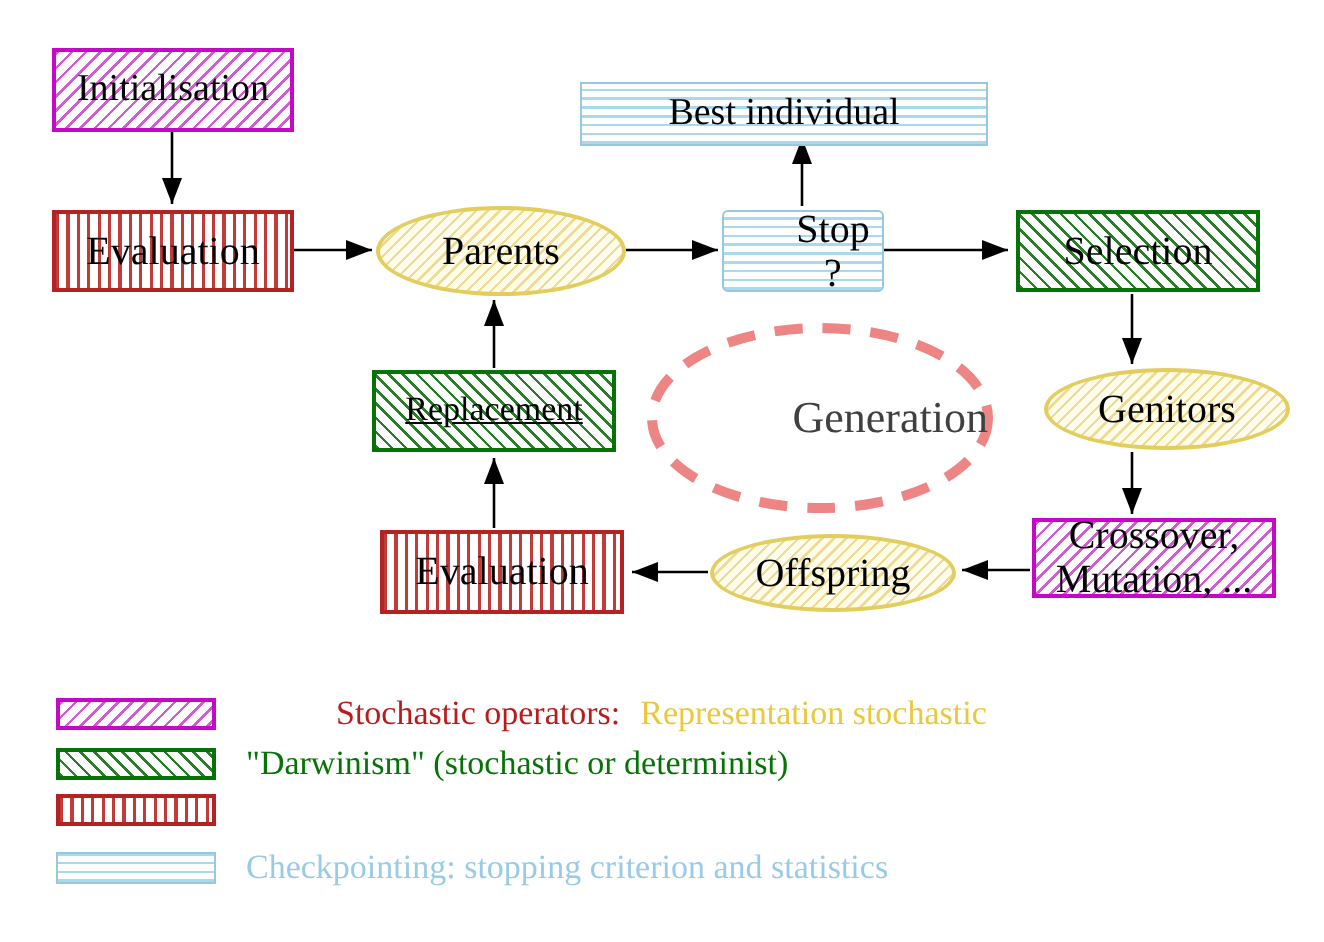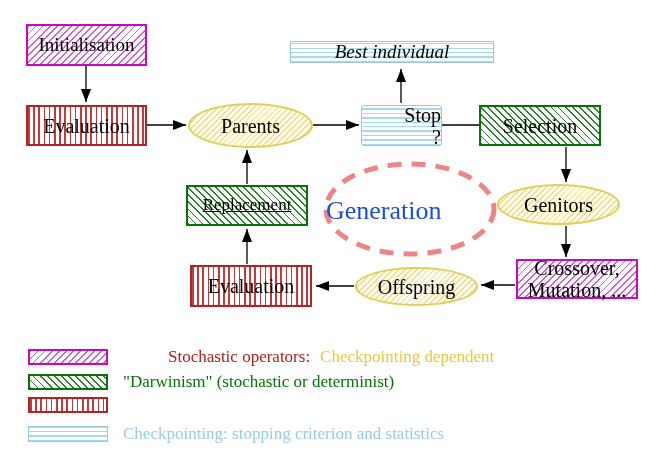--- a/index.html
+++ b/index.html
@@ -39,40 +39,40 @@
   .stripe-blue {
     border: 1.5px solid #96c9e0;
     background: repeating-linear-gradient(0deg, #a9d9ec 0, #a9d9ec 1.3px, #ffffff 1.3px, #ffffff 4.4px);
   }
   .ellipse-yellow {
     border: 2px solid #e3cd5c;
     border-radius: 50%;
     background: repeating-linear-gradient(135deg, #eedc96 0, #eedc96 1.2px, #fffdea 1.2px, #fffdea 4.2px);
   }
 
-  .font-lg { font-size: 20px; text-align: right; }
+  .font-lg { font-size: 20px; }
   .font-md { font-size: 19px; }
   .font-rep { font-size: 17px; }
   .font-sm { font-size: 20px; }
 
   .rounded { border-radius: 3px; padding-left: 30px; }
 
   .overlay {
     position: absolute;
     left: 0; top: 0;
     pointer-events: none;
   }
 
   .generation-label {
     position: absolute;
     left: 326px; top: 196px;
     width: 168px;
-    text-align: left;
-    font-size: 26px;
-    color: #1d4ed8;
+    text-align: right;
+    font-size: 22px;
+    color: #404040;
   }
 
   
   .legend-row {
     position: absolute;
     left: 28px;
     display: flex;
     align-items: center;
   }
   .swatch {
@@ -117,33 +117,33 @@
   </div>
 
   <div class="node stripe-red font-lg" style="left:26px; top:105px; width:121px; height:41px;">
     <span>Evaluation</span>
   </div>
 
   <div class="node ellipse-yellow font-lg" style="left:188px; top:103px; width:125px; height:45px;">
     <span>Parents</span>
   </div>
 
-  <div class="node stripe-blue font-md" style="left:290px; top:41px; width:204px; height:22px;font-style:italic;">
+  <div class="node stripe-blue font-md" style="left:290px; top:41px; width:204px; height:32px;">
     <span>Best individual</span>
   </div>
 
   <div class="node stripe-blue rounded font-lg" style="left:361px; top:105px; width:81px; height:41px;">
     <span>Stop ?</span>
   </div>
 
-  <div class="node hatch-green font-lg" style="left:479px; top:105px; width:122px; height:41px;">
+  <div class="node hatch-green font-lg" style="left:508px; top:105px; width:122px; height:41px;">
     <span>Selection</span>
   </div>
 
-  <div class="node ellipse-yellow font-lg" style="left:497px; top:184px; width:123px; height:41px;">
+  <div class="node ellipse-yellow font-lg" style="left:522px; top:184px; width:123px; height:41px;">
     <span>Genitors</span>
   </div>
 
   <div class="node hatch-magenta font-sm" style="left:516px; top:259px; width:122px; height:40px; flex-direction:column;">
     <span>Crossover,</span>
     <span>Mutation, ...</span>
   </div>
 
   <div class="node ellipse-yellow font-lg" style="left:355px; top:267px; width:123px; height:39px;">
     <span>Offspring</span>
@@ -155,21 +155,21 @@
 
   <div class="node hatch-green font-rep" style="left:186px; top:185px; width:122px; height:41px;text-decoration:underline;">
     <span>Replacement</span>
   </div>
 
   <div class="generation-label">Generation</div>
 
   <div class="legend-row" style="top:347px;">
     <div class="swatch hatch-magenta"></div>
     <div class="legend-text">
-      <span style="color:#b91c1c;margin-left:45px;">Stochastic operators:</span><span class="part2" style="color:#e9c93a;">Checkpointing dependent</span>
+      <span style="color:#b91c1c;margin-left:45px;">Stochastic operators:</span><span class="part2" style="color:#e9c93a;">Representation stochastic</span>
     </div>
   </div>
 
   <div class="legend-row" style="top:372px;">
     <div class="swatch hatch-green"></div>
     <div class="legend-text" style="color:#067306;">"Darwinism" (stochastic or determinist)</div>
   </div>
 
   <div class="legend-row" style="top:397px;">
     <div class="swatch stripe-red"></div>

